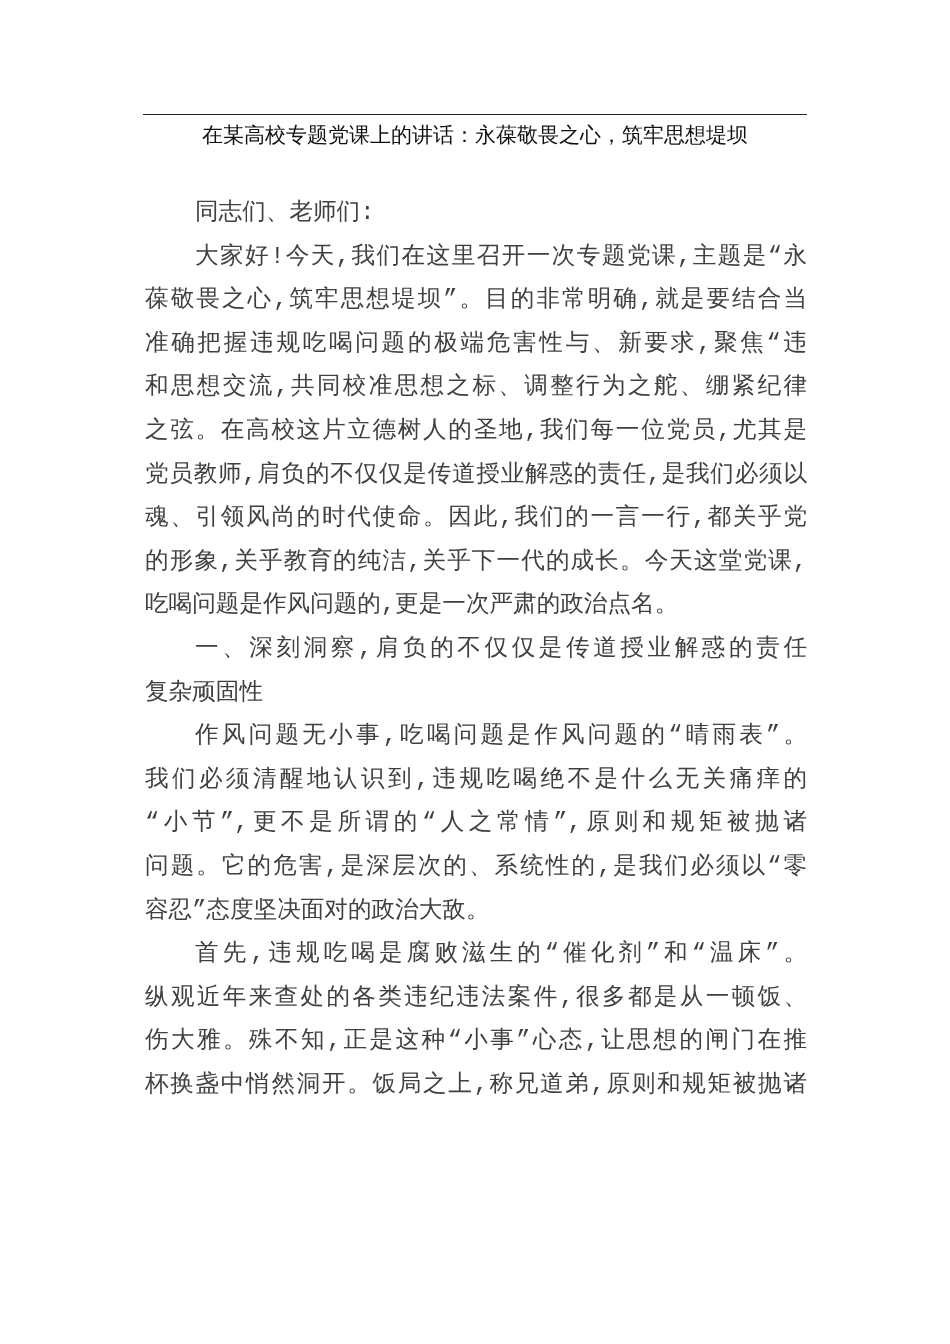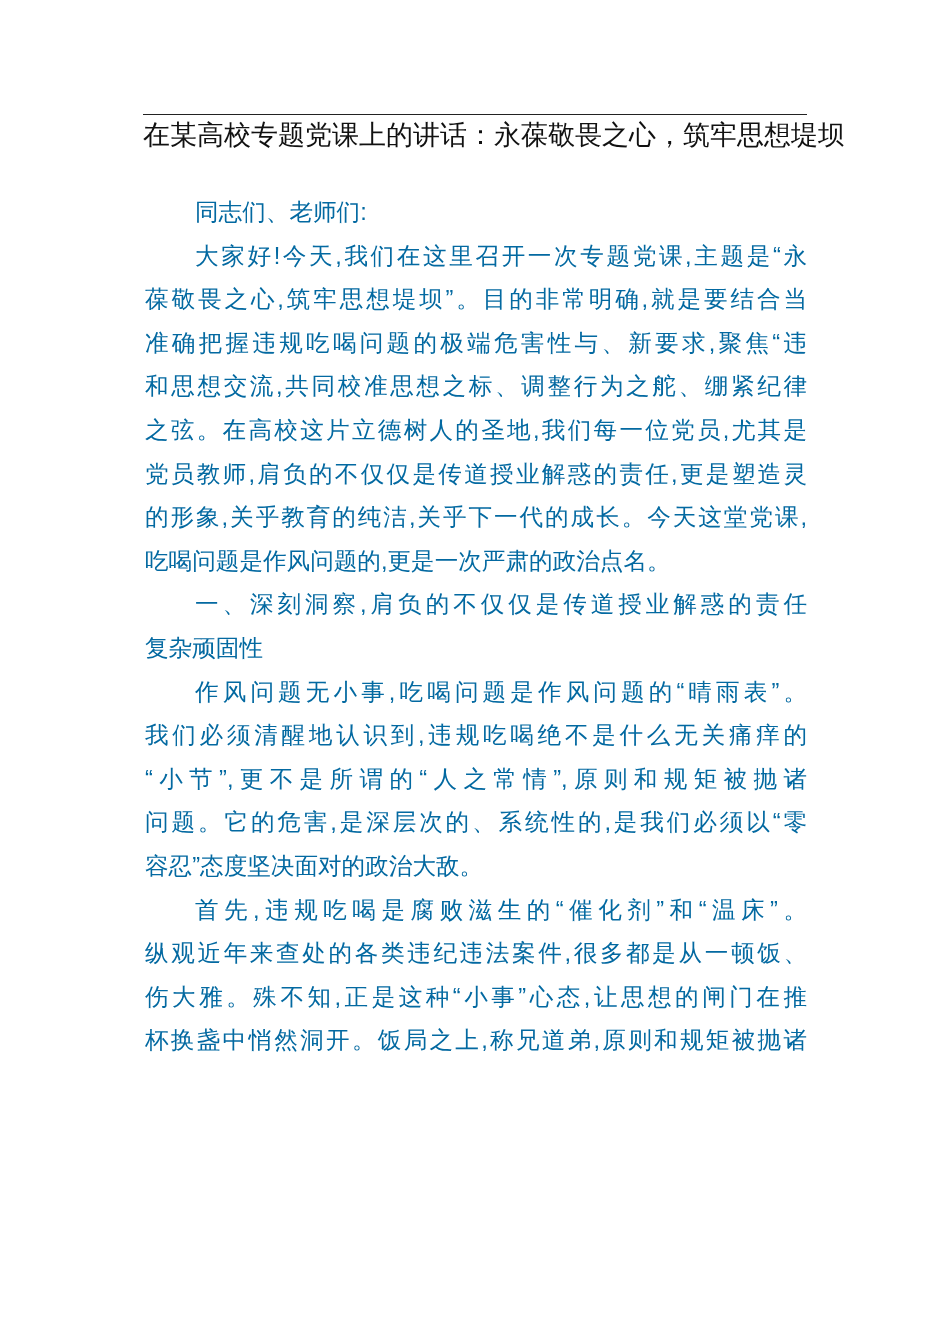--- a/index.html
+++ b/index.html
@@ -2,45 +2,46 @@
 <html><head>
 <meta charset="utf-8">
 <style>
   html, body { margin: 0; padding: 0; background: #ffffff; }
   body { width: 950px; height: 1344px; position: relative; overflow: hidden; }
   .page { position: absolute; left: 0; top: 0; width: 950px; height: 1344px; background: #ffffff; }
   .header-rule { position: absolute; left: 143px; top: 114px; width: 664px; height: 0; border-top: 1.5px solid #222222; }
   .doc-title {
     position: absolute; left: 143px; top: 118px; width: 664px; text-align: center;
     font-family: "Liberation Sans", "DejaVu Sans", sans-serif;
-    font-size: 27px; line-height: 34px; color: #111111; letter-spacing: 0px; white-space: nowrap;
+    font-size: 21px; line-height: 34px; color: #111111; letter-spacing: 0px; white-space: nowrap;
   }
   .body {
     position: absolute; left: 145px; top: 191px; width: 662px;
-    font-family: Liberation Sans, sans-serif;
-    font-size: 23.6px; line-height: 43.6px; color: #0369a1;
+    font-family: Liberation Mono, monospace;
+    font-size: 23.6px; line-height: 43.6px; color: #404040;
   }
   .line { display: block; height: 43.6px; white-space: nowrap; text-align: justify; text-align-last: justify; }
   .line.last { text-align-last: left; }
   .line.indent { padding-left: 50px; }
 </style>
 </head>
 <body>
 
 <div class="page">
   <div class="header-rule"></div>
   <div class="doc-title">在某高校专题党课上的讲话：永葆敬畏之心，筑牢思想堤坝</div>
   <div class="body" id="doc-body">
       <span class="line indent last">同志们、老师们:</span>
       <span class="line indent">大家好!今天,我们在这里召开一次专题党课,主题是“永</span>
       <span class="line">葆敬畏之心,筑牢思想堤坝”。目的非常明确,就是要结合当</span>
       <span class="line">准确把握违规吃喝问题的极端危害性与、新要求,聚焦“违</span>
       <span class="line">和思想交流,共同校准思想之标、调整行为之舵、绷紧纪律</span>
       <span class="line">之弦。在高校这片立德树人的圣地,我们每一位党员,尤其是</span>
-      <span class="line">党员教师,肩负的不仅仅是传道授业解惑的责任,更是塑造灵</span>
+      <span class="line">党员教师,肩负的不仅仅是传道授业解惑的责任,是我们必须以</span>
+      <span class="line">魂、引领风尚的时代使命。因此,我们的一言一行,都关乎党</span>
       <span class="line">的形象,关乎教育的纯洁,关乎下一代的成长。今天这堂党课,</span>
       <span class="line last">吃喝问题是作风问题的,更是一次严肃的政治点名。</span>
       <span class="line indent">一、深刻洞察,肩负的不仅仅是传道授业解惑的责任</span>
       <span class="line last">复杂顽固性</span>
       <span class="line indent">作风问题无小事,吃喝问题是作风问题的“晴雨表”。</span>
       <span class="line">我们必须清醒地认识到,违规吃喝绝不是什么无关痛痒的</span>
       <span class="line">“小节”,更不是所谓的“人之常情”,原则和规矩被抛诸</span>
       <span class="line">问题。它的危害,是深层次的、系统性的,是我们必须以“零</span>
       <span class="line last">容忍”态度坚决面对的政治大敌。</span>
       <span class="line indent">首先,违规吃喝是腐败滋生的“催化剂”和“温床”。</span>

